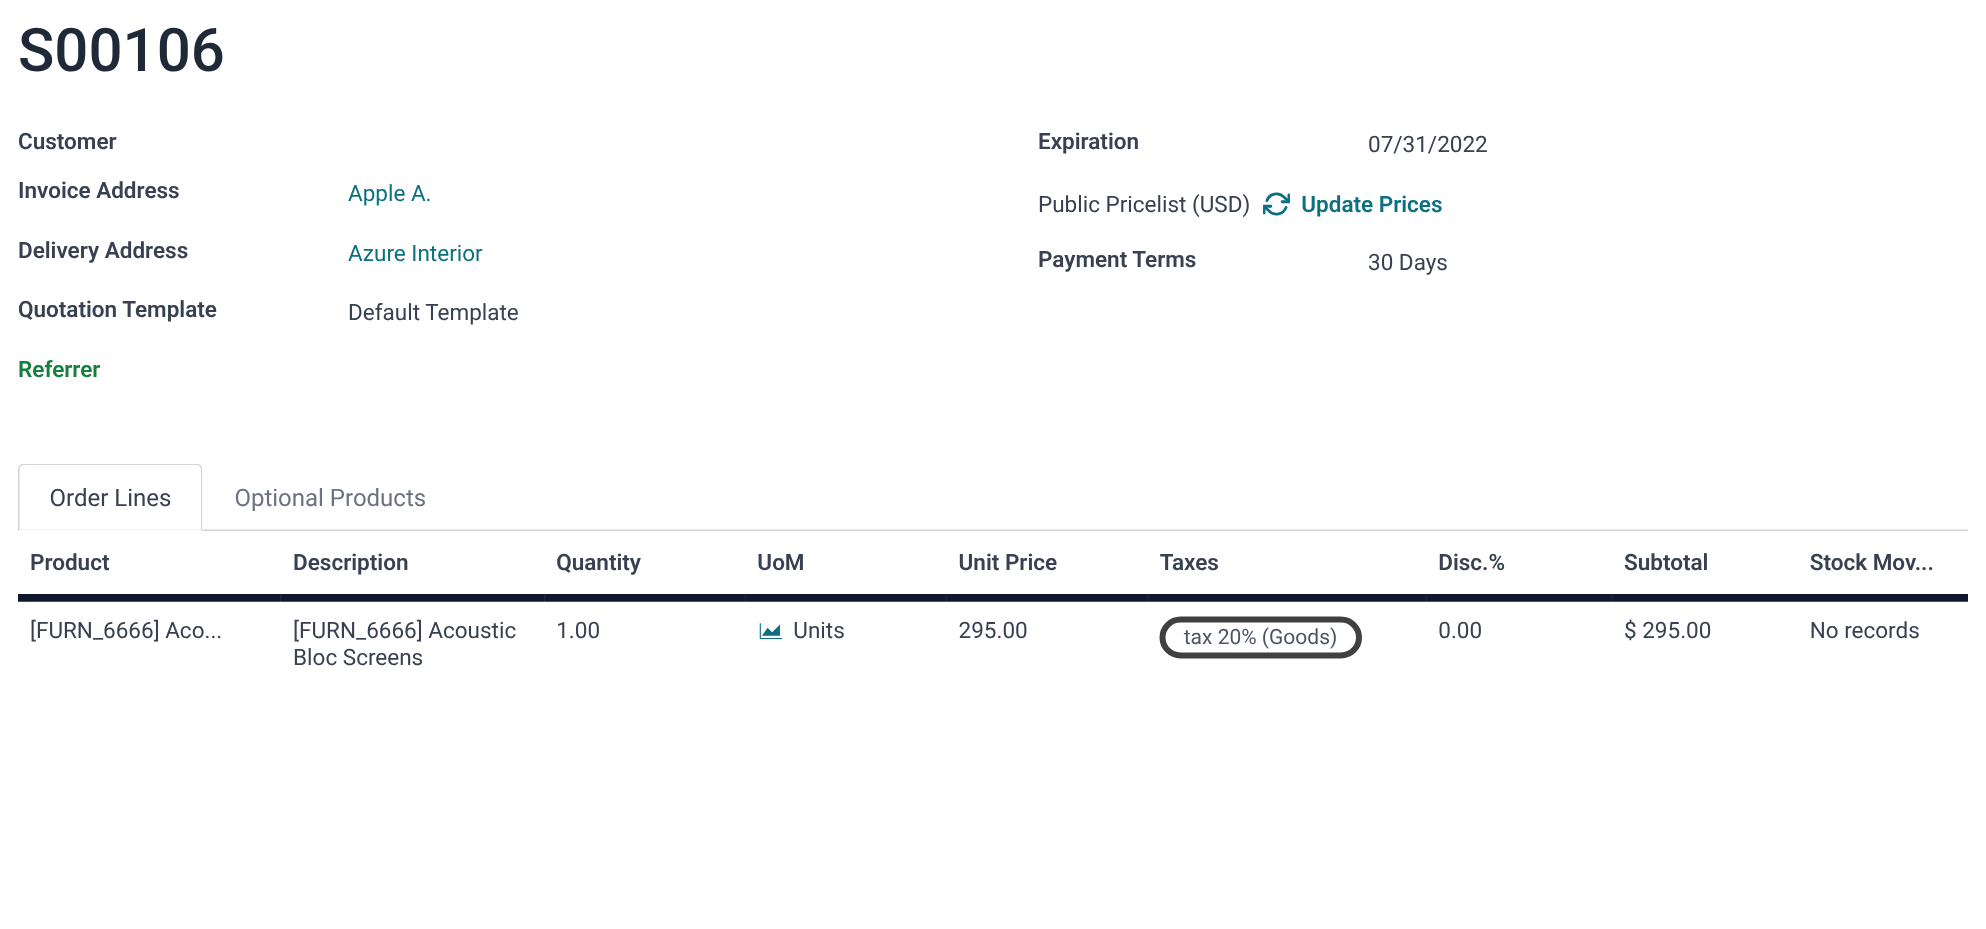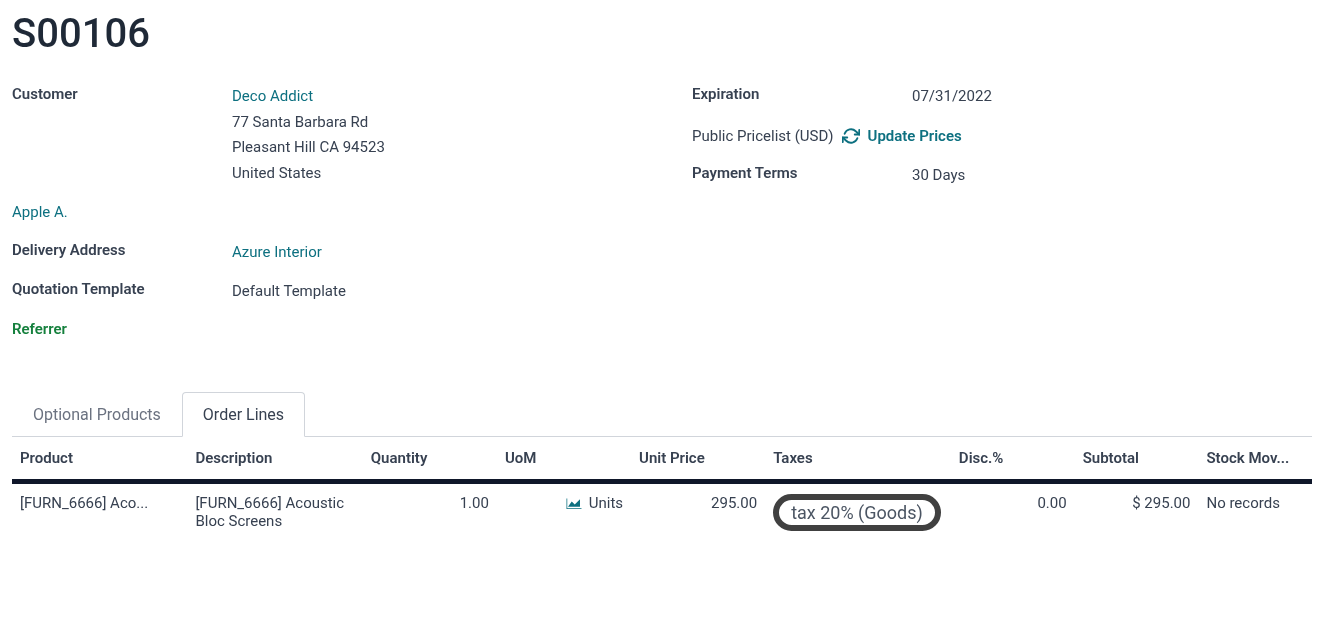--- a/index.html
+++ b/index.html
@@ -95,27 +95,27 @@
     white-space: nowrap;
     overflow: hidden;
     text-overflow: ellipsis;
   }
   table.order-table td {
     padding: 10px 8px;
     font-size: 15px;
     color: #374151;
     vertical-align: top;
   }
-  .th-right, .td-right { text-align: right; }
+  .th-right, .td-right { text-align: left; }
   .tag-pill {
     display: inline-block;
-    border: 6px solid #404040;
+    border: 4px solid #404040;
     border-radius: 999px;
     padding: 2px 12px;
-    font-size: 18px;
+    font-size: 14px;
     color: #4b5563;
   }
   .chart-icon {
     display: inline-block;
     width: 18px; height: 14px;
     color: #0d7080;
     vertical-align: middle;
     margin-right: 6px;
   }
   .ellipsis {
@@ -128,29 +128,24 @@
 <body>
 
 <h1 class="page-title">S00106</h1>
 
 <div class="form-section">
 
   <div class="form-col">
 
     <div class="field-row">
       <div class="field-label">Customer</div>
-      <div class="field-value">
-        <span class="link">Deco Addict</span><br>
-        <span>77 Santa Barbara Rd</span><br>
-        <span>Pleasant Hill CA 94523</span><br>
-        <span>United States</span>
-      </div>
-    </div>
-
-    <div class="field-row">
+    </div>
+
+    <div class="field-row">
+      <div class="field-label">Invoice Address</div>
       <div class="field-value link">Apple A.</div>
     </div>
 
     <div class="field-row">
       <div class="field-label">Delivery Address</div>
       <div class="field-value link">Azure Interior</div>
     </div>
 
     <div class="field-row">
       <div class="field-label">Quotation Template</div>
@@ -187,22 +182,22 @@
 
     <div class="field-row">
       <div class="field-label">Payment Terms</div>
       <div class="field-value">30 Days</div>
     </div>
 
   </div>
 </div>
 
 <div class="tabs">
+  <div class="tab active">Order Lines</div>
   <div class="tab">Optional Products</div>
-  <div class="tab active">Order Lines</div>
 </div>
 
 <table class="order-table">
   <colgroup>
     <col style="width:170px">
     <col style="width:170px">
     <col style="width:130px">
     <col style="width:130px">
     <col style="width:130px">
     <col style="width:180px">

